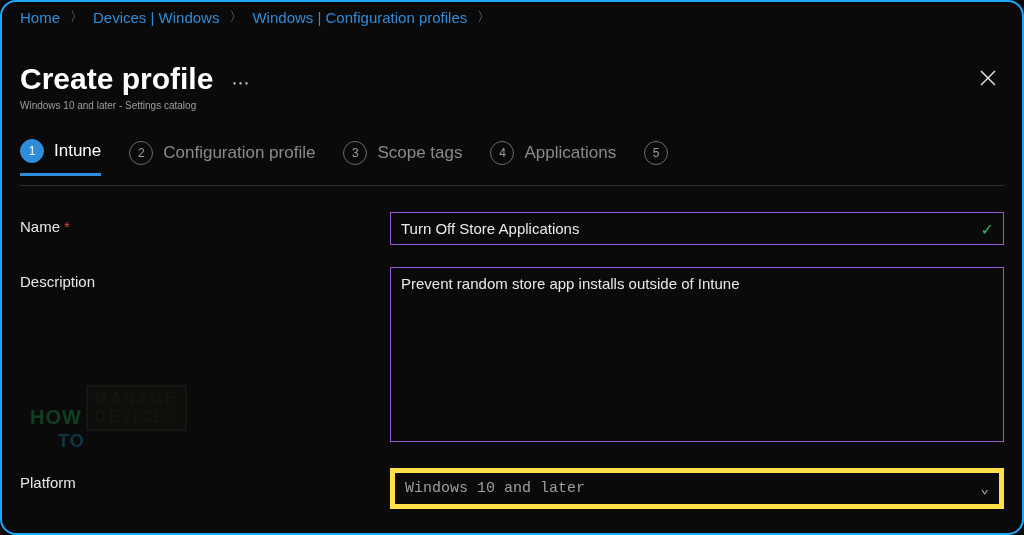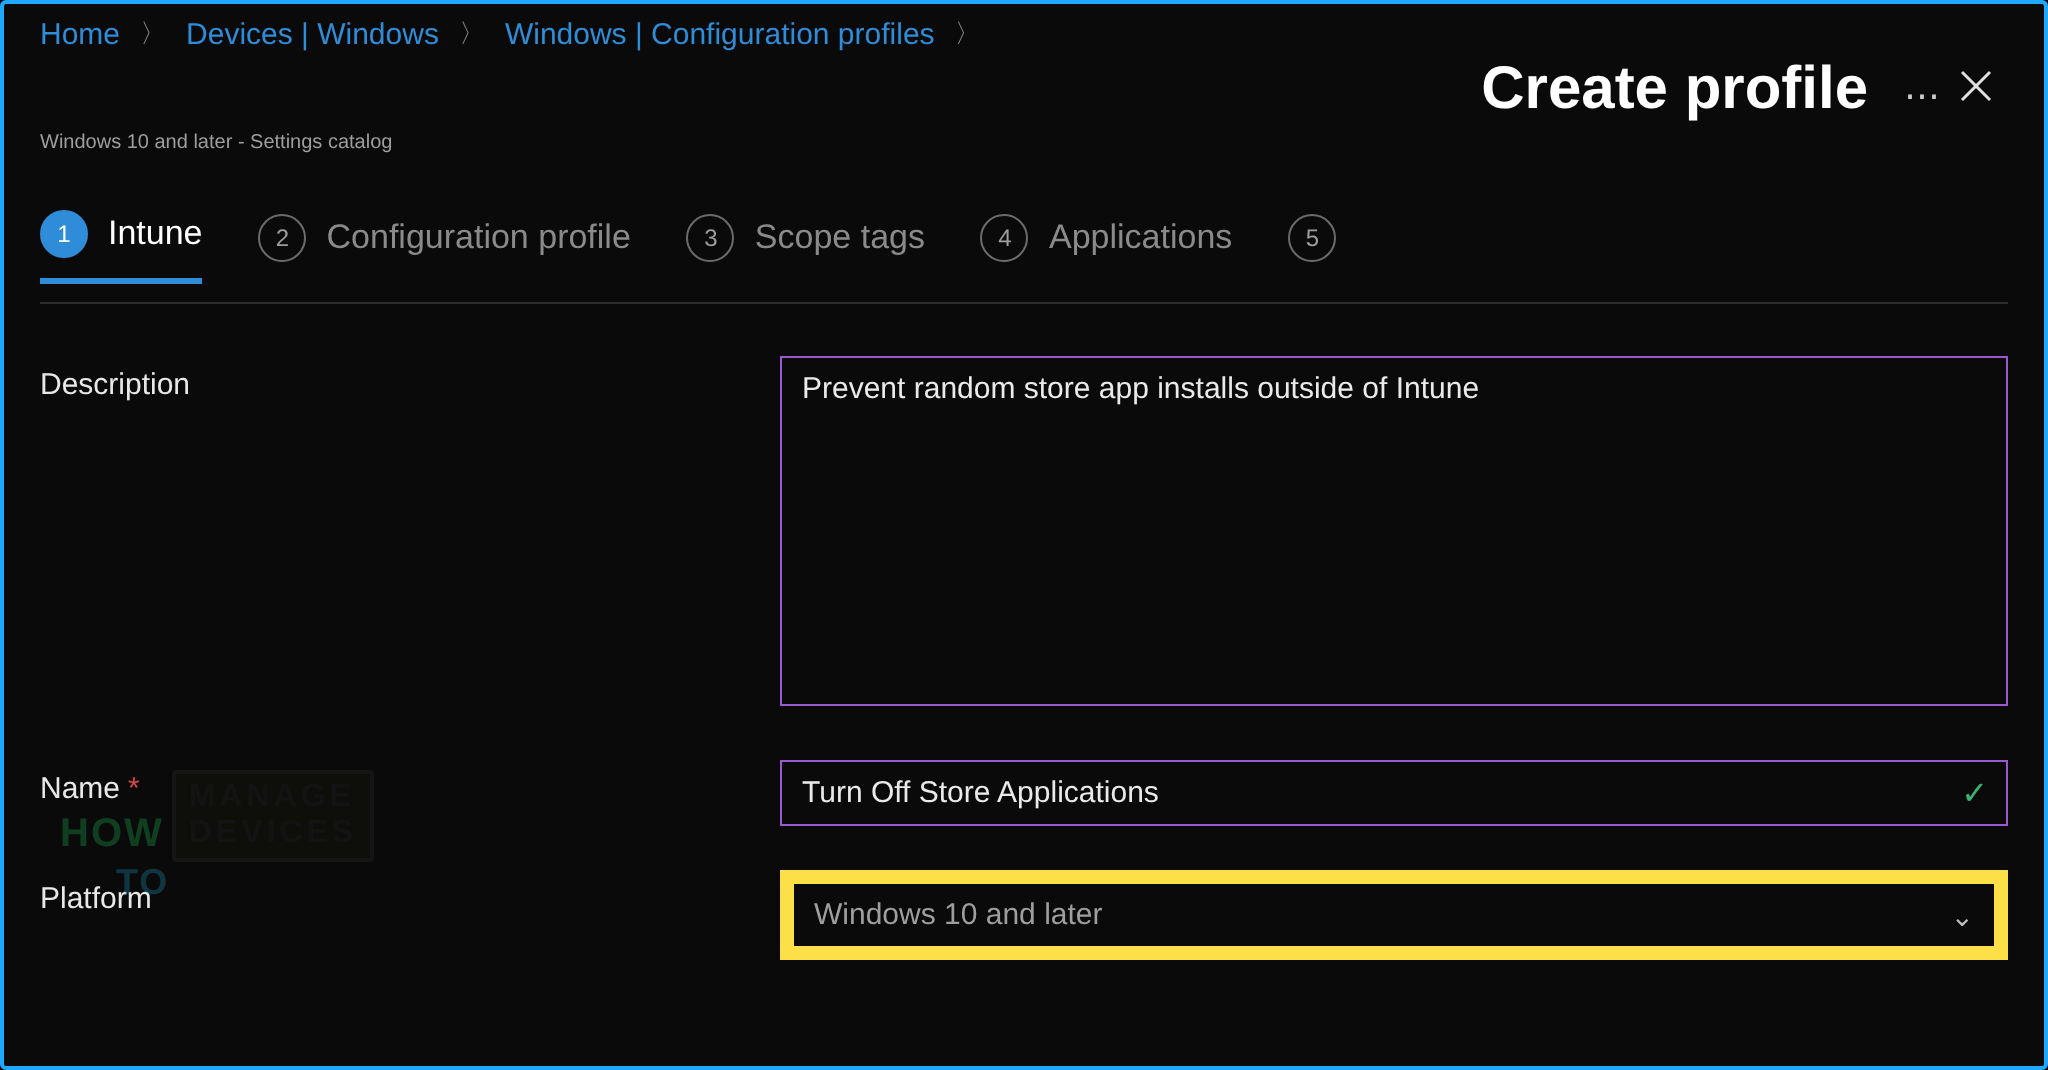--- a/index.html
+++ b/index.html
@@ -8,21 +8,21 @@
     height: 535px;
     background: #0a0a0a;
     font-family: "Segoe UI", Arial, sans-serif;
     color: #e0e0e0;
     overflow: hidden;
   }
   .frame {
     width: 1024px;
     height: 535px;
     border: 2px solid #1fa8ff;
-    border-radius: 3px;
+    border-radius: 16px;
     padding: 0 18px 0 18px;
     position: relative;
   }
   
   .breadcrumb {
     display: flex;
     align-items: center;
     gap: 10px;
     padding-top: 6px;
     font-size: 15px;
@@ -33,22 +33,22 @@
     cursor: pointer;
   }
   .breadcrumb .sep {
     color: #888;
     font-size: 13px;
   }
   
   .header-row {
     display: flex;
     align-items: center;
-    justify-content: flex-end;
-    margin-top: 2px;
+    justify-content: space-between;
+    margin-top: 36px;
   }
   .header-left { display: flex; align-items: baseline; gap: 18px; }
   .page-title {
     font-size: 30px;
     font-weight: 600;
     color: #ffffff;
   }
   .more-dots { color: #ccc; font-size: 18px; letter-spacing: 2px; cursor: pointer; }
   .close-btn {
     color: #e0e0e0;
@@ -147,28 +147,29 @@
     color: #eaeaea;
     font-size: 15px;
     padding: 7px 10px;
     outline: none;
     resize: none;
     font-family: inherit;
   }
   .select {
     width: 100%;
     background: #0a0a0a;
-    border: 7px solid #fde047;
+    border: 5px solid #fde047;
     color: #9e9e9e;
     font-size: 15px;
     padding: 7px 10px;
     position: relative;
     display: flex;
     justify-content: space-between;
     align-items: center;
+    font-family: Liberation Mono, monospace;
   }
   .chev {
     color: #bdbdbd;
     font-size: 14px;
   }
   
   .watermark {
     position: absolute;
     left: 28px;
     top: 385px;
@@ -237,33 +238,33 @@
       <span class="circle">4</span>
       <span>Applications</span>
     </div>
     <div class="step">
       <span class="circle">5</span>
     </div>
   </div>
   <div class="steps-divider"></div>
 
   <div class="form-row">
+    <div class="form-label">
+      <span>Name</span><span class="req">*</span>
+    </div>
+    <div class="form-control name-wrap">
+      <input class="text-input" type="text" value="Turn Off Store Applications" style="">
+      <span class="check-icon">✓</span>
+    </div>
+  </div>
+
+  <div class="form-row">
     <div class="form-label">Description</div>
     <div class="form-control">
       <textarea class="textarea" style="">Prevent random store app installs outside of Intune</textarea>
-    </div>
-  </div>
-
-  <div class="form-row">
-    <div class="form-label">
-      <span>Name</span><span class="req">*</span>
-    </div>
-    <div class="form-control name-wrap">
-      <input class="text-input" type="text" value="Turn Off Store Applications" style="">
-      <span class="check-icon">✓</span>
     </div>
   </div>
 
   <div class="form-row" style="margin-bottom:12px">
     <div class="form-label">Platform</div>
     <div class="form-control">
       <div class="select">
         <span>Windows 10 and later</span>
         <span class="chev">⌄</span>
       </div>

